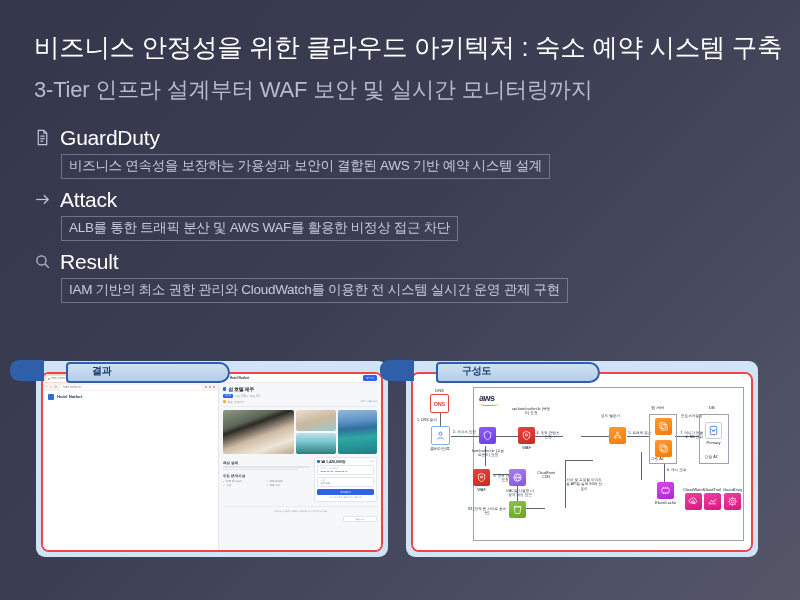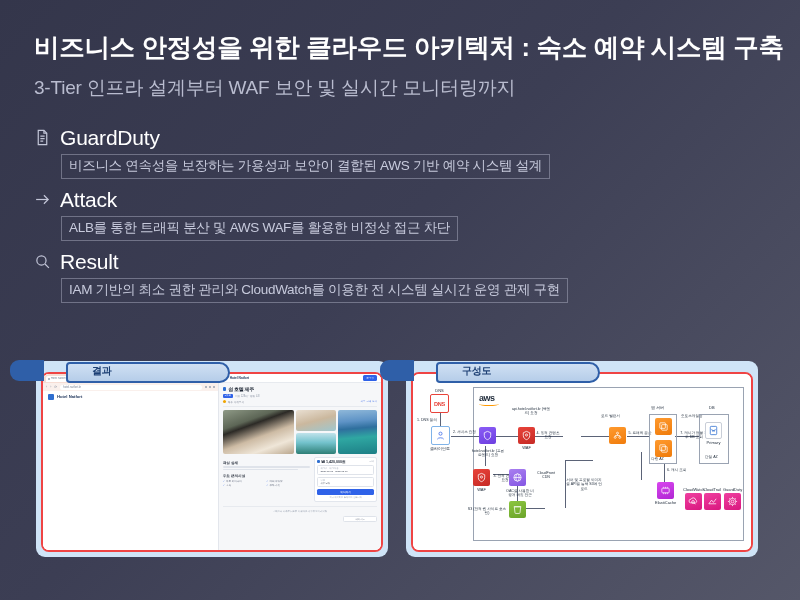--- a/index.html
+++ b/index.html
@@ -7,26 +7,26 @@
   body {
     font-family:"Liberation Sans","DejaVu Sans",sans-serif;
     background:linear-gradient(135deg,#34364b 0%,#3c3e54 45%,#555769 100%);
     color:#fff;
   }
   .slide { position:relative; width:800px; height:600px; }
 
   
   .title {
     position:absolute; left:34px; top:30px;
-    font-size:25.5px; font-weight:bold; letter-spacing:-0.3px;
+    font-size:25.5px; font-weight:normal; letter-spacing:-0.3px;
     color:#ffffff; white-space:nowrap;
   }
   .subtitle {
     position:absolute; left:34px; top:75px;
-    font-size:19px; font-weight:normal; letter-spacing:-0.2px;
+    font-size:22px; font-weight:normal; letter-spacing:-0.2px;
     color:#b9bccf; white-space:nowrap;
   }
 
   
   .sections { position:absolute; left:34px; top:124px; width:600px; }
   .sec { margin-bottom:7px; }
   .sec-head { display:flex; align-items:center; gap:9px; height:27px; }
   .sec-ico { width:17px; height:17px; flex:0 0 17px; color:#c3c6d8; display:block; }
   .sec-ico svg { width:100%; height:100%; display:block; }
   .sec-label { font-size:21px; font-weight:normal; color:#ffffff; letter-spacing:-0.2px; }

